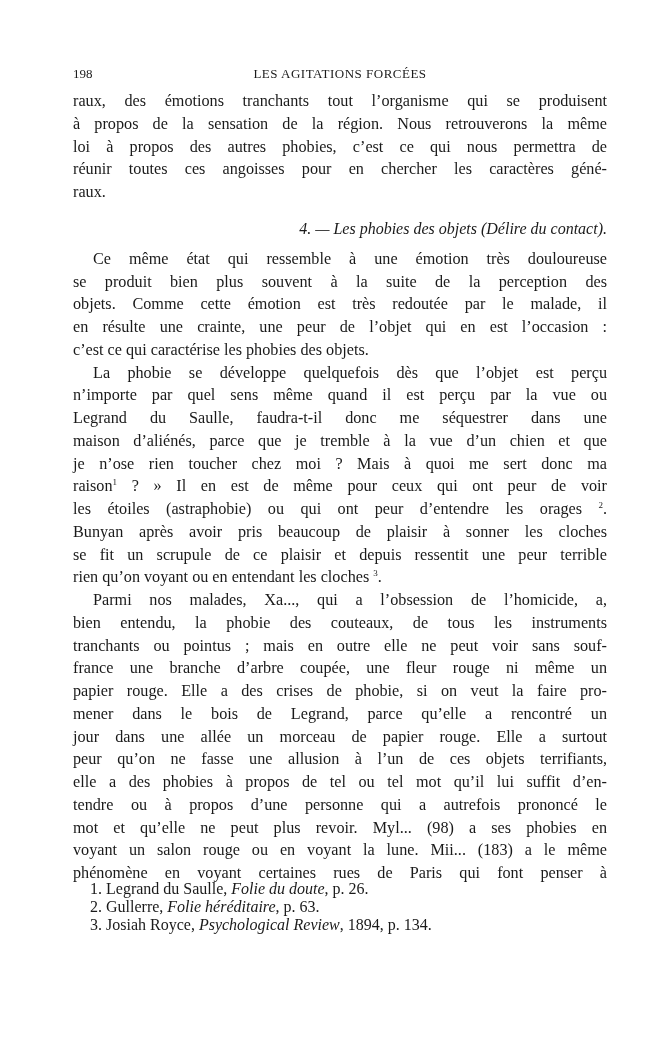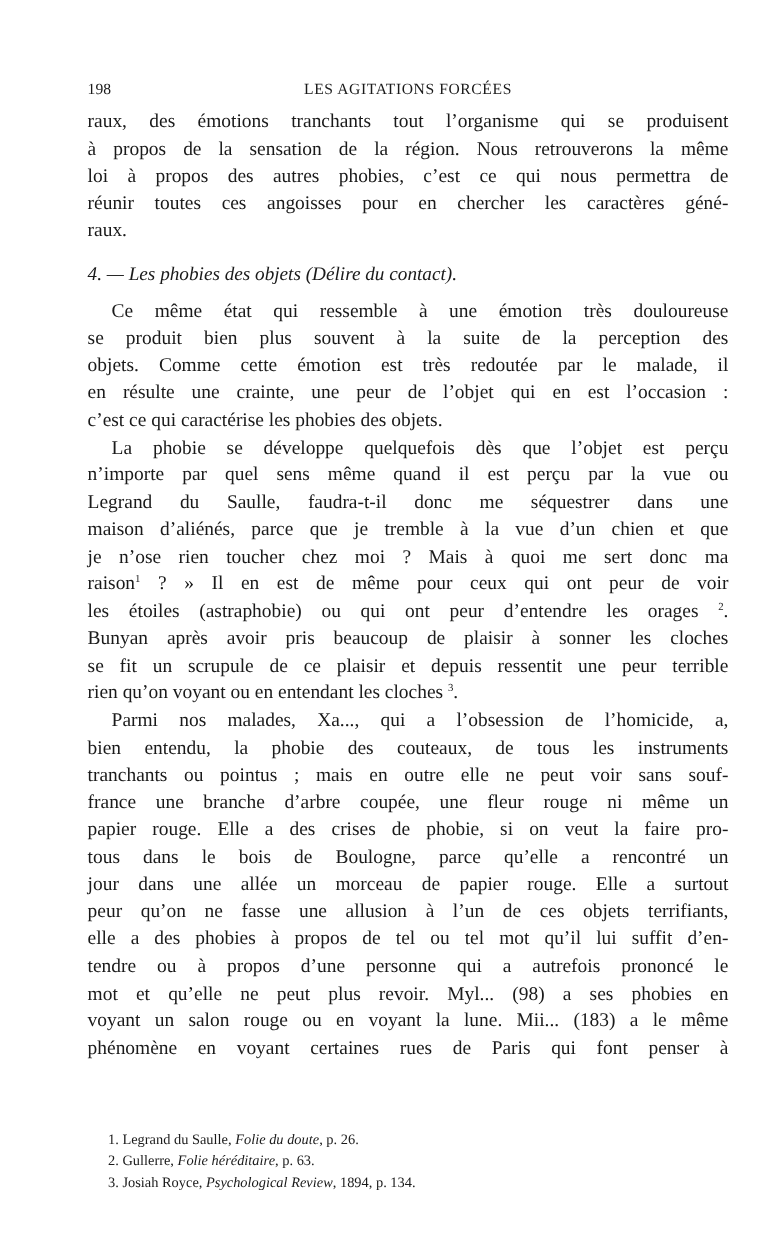--- a/index.html
+++ b/index.html
@@ -2,26 +2,26 @@
 <html><head>
 <meta charset="utf-8">
 <style>
   html, body { margin: 0; padding: 0; background: #ffffff; }
   body { width: 650px; height: 1037px; position: relative; overflow: hidden;
          font-family: "Liberation Serif", "DejaVu Serif", serif; color: #1a1a1a; }
   .header { position: absolute; top: 66px; left: 73px; width: 534px; height: 18px; font-size: 13px; }
   .page-num { position: absolute; left: 0; top: 0; }
   .running-title { position: absolute; left: 0; right: 0; top: 0; text-align: center; letter-spacing: 0.5px; }
   .body { position: absolute; top: 90px; left: 73px; width: 534px; font-size: 16.2px; line-height: 22.75px; }
-  .section-title { margin: 14px 0 8px 0; text-align: left; font-style: italic; font-size: 16px; line-height: 22px; }
+  .section-title { margin: 14px 0 8px 0; text-align: right; font-style: italic; font-size: 16px; line-height: 22px; }
   .ln { display: block; text-align: justify; text-align-last: justify; white-space: normal; }
   .ln.end { text-align-last: left; }
   .ln.ind { padding-left: 20px; }
   sup { font-size: 9px; line-height: 0; vertical-align: 6px; }
-  .footnotes { position: absolute; top: 940px; left: 90px; font-size: 12px; line-height: 18px; }
+  .footnotes { position: absolute; top: 880px; left: 90px; font-size: 16px; line-height: 18px; }
   .fn i { font-style: italic; }
 </style>
 </head>
 <body>
 
 <div class="header">
   <span class="page-num">198</span>
   <span class="running-title">LES AGITATIONS FORCÉES</span>
 </div>
 
@@ -56,21 +56,21 @@
     <span class="ln">se fit un scrupule de ce plaisir et depuis ressentit une peur terrible</span>
     <span class="ln end"><span>rien qu’on voyant ou en entendant les cloches</span> <sup>3</sup><span>.</span></span>
   </div>
 
   <div>
     <span class="ln ind">Parmi nos malades, Xa..., qui a l’obsession de l’homicide, a,</span>
     <span class="ln">bien entendu, la phobie des couteaux, de tous les instruments</span>
     <span class="ln">tranchants ou pointus ; mais en outre elle ne peut voir sans souf-</span>
     <span class="ln">france une branche d’arbre coupée, une fleur rouge ni même un</span>
     <span class="ln">papier rouge. Elle a des crises de phobie, si on veut la faire pro-</span>
-    <span class="ln">tous dans le bois de Boulogne, parce qu’elle a rencontré un</span>
+    <span class="ln">mener dans le bois de Legrand, parce qu’elle a rencontré un</span>
     <span class="ln">jour dans une allée un morceau de papier rouge. Elle a surtout</span>
     <span class="ln">peur qu’on ne fasse une allusion à l’un de ces objets terrifiants,</span>
     <span class="ln">elle a des phobies à propos de tel ou tel mot qu’il lui suffit d’en-</span>
     <span class="ln">tendre ou à propos d’une personne qui a autrefois prononcé le</span>
     <span class="ln">mot et qu’elle ne peut plus revoir. Myl... (98) a ses phobies en</span>
     <span class="ln">voyant un salon rouge ou en voyant la lune. Mii... (183) a le même</span>
     <span class="ln">phénomène en voyant certaines rues de Paris qui font penser à</span>
   </div>
 </div>
 

